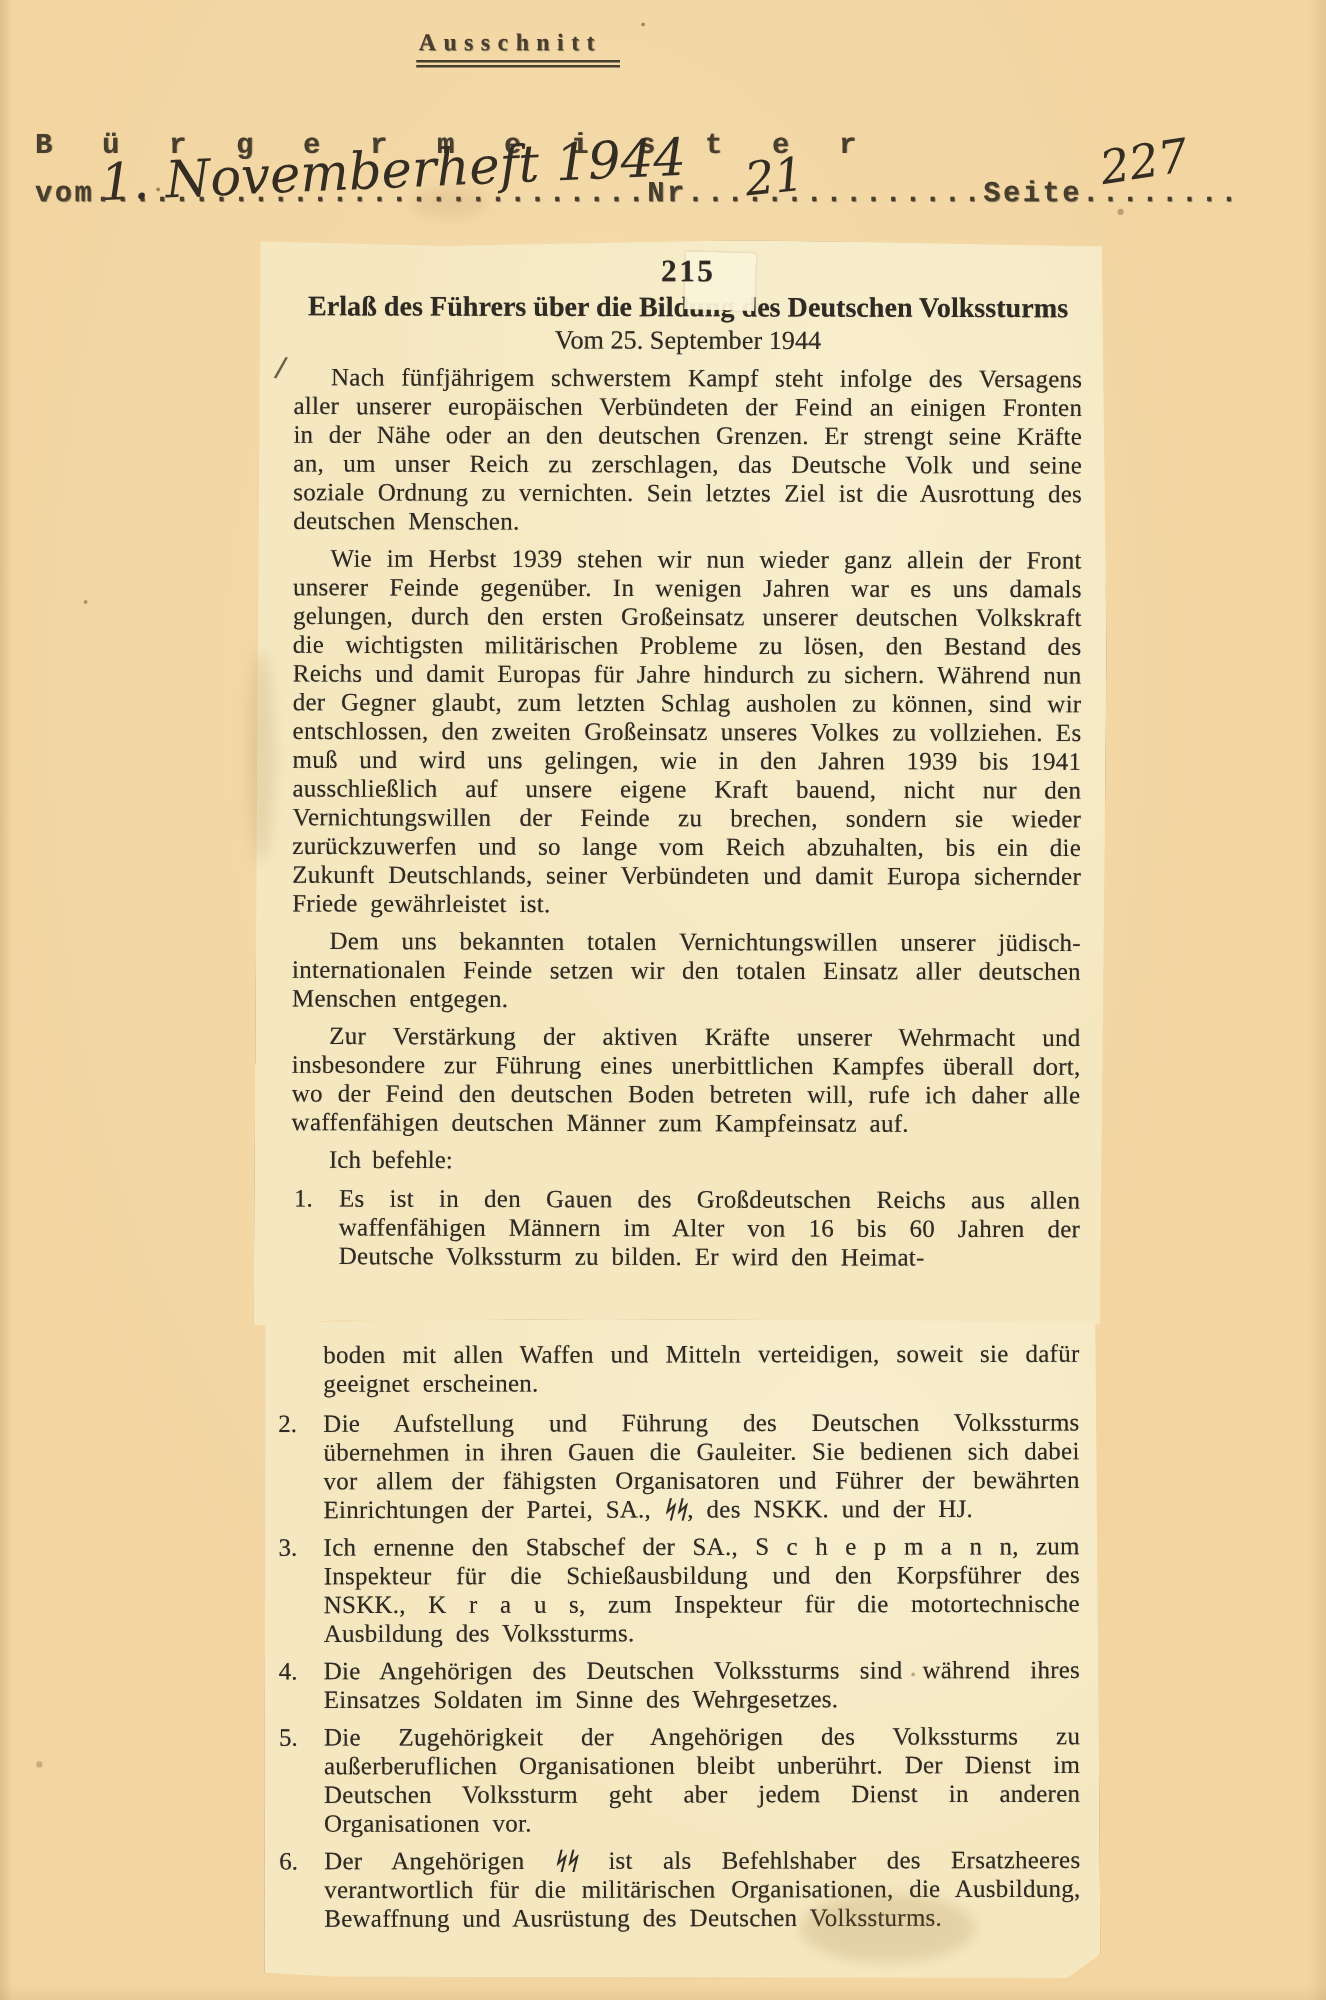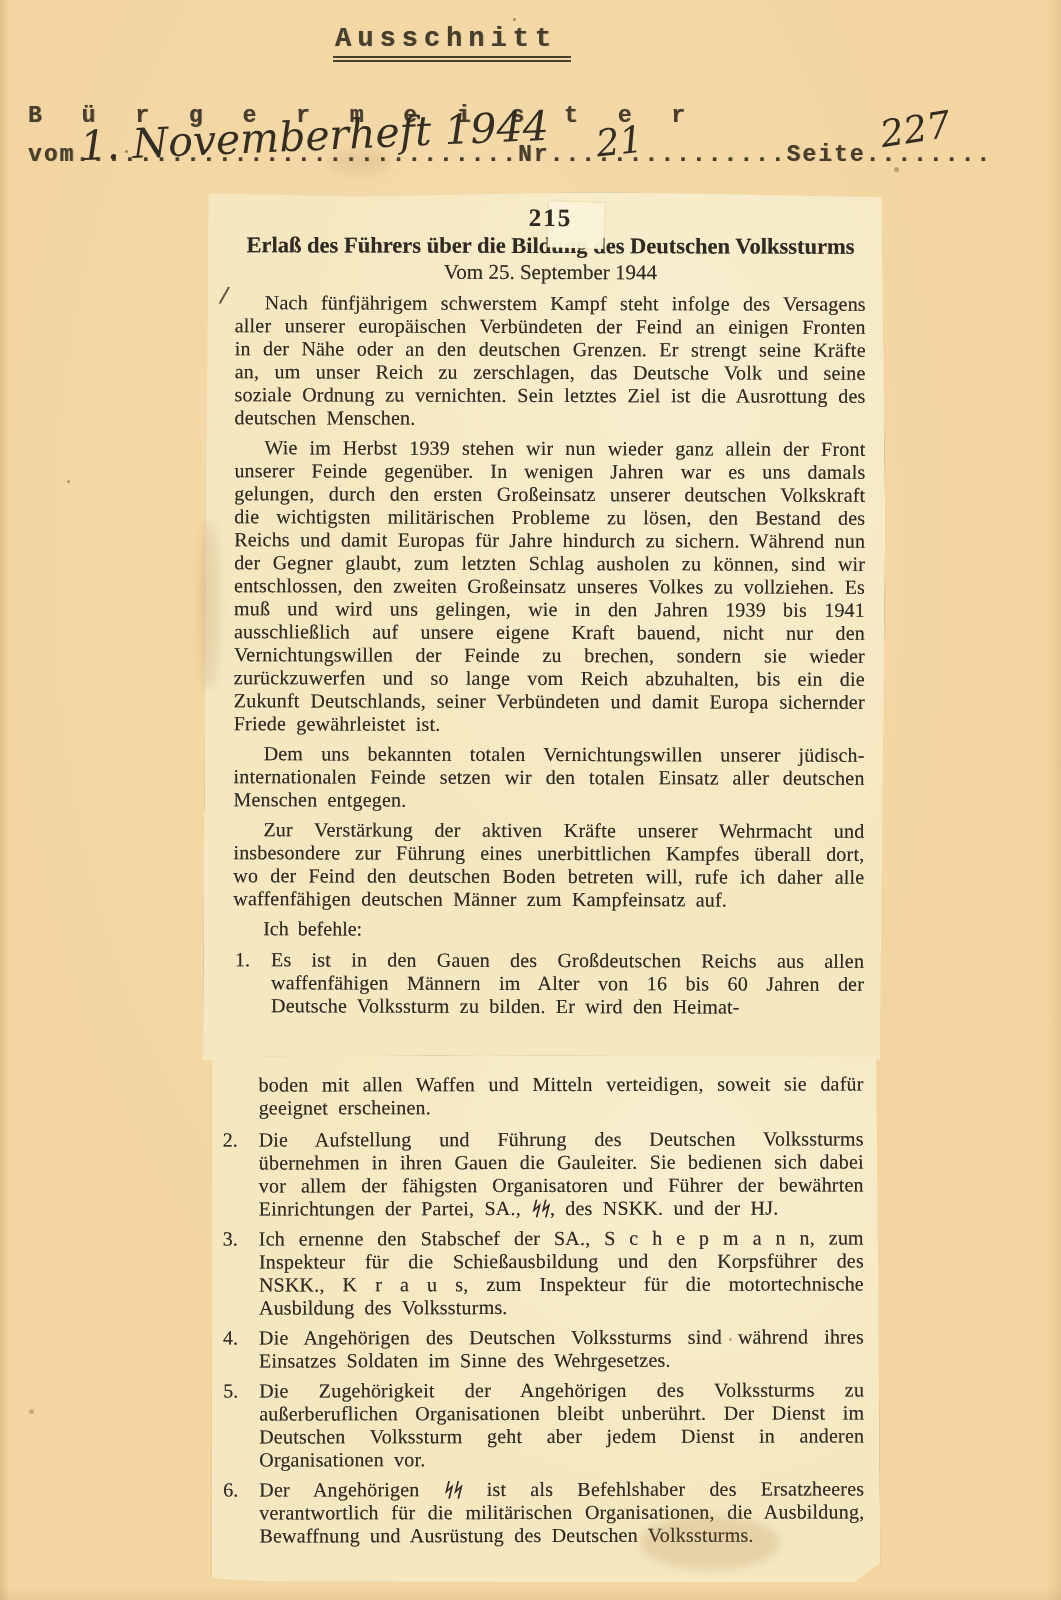--- a/index.html
+++ b/index.html
@@ -17,21 +17,21 @@
   }
   
   .typed{
     font-family:"Liberation Mono", monospace;
     font-weight:bold;
     color:#473e2e;
     text-shadow:0.6px 0.4px 0.7px rgba(71,62,46,0.65);
   }
   .doc-label{
     position:absolute;left:333px;top:24px;
-    font-size:27px;letter-spacing:6px;
+    font-size:19px;letter-spacing:6px;font-family:Liberation Serif, serif;
   }
   .doc-label .ul{
     display:inline-block;
     border-bottom:6px double #473e2e;
     padding:0 14px 2px 2px;
   }
   .source-line{
     position:absolute;left:28px;top:103px;width:1008px;
     font-size:23px;white-space:nowrap;
     display:flex;justify-content:space-between;align-items:baseline;

